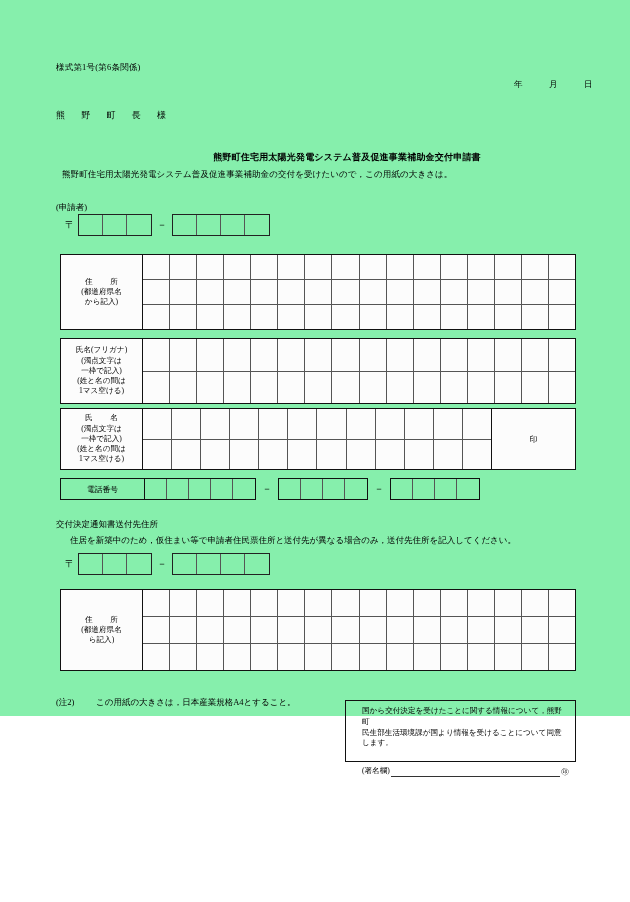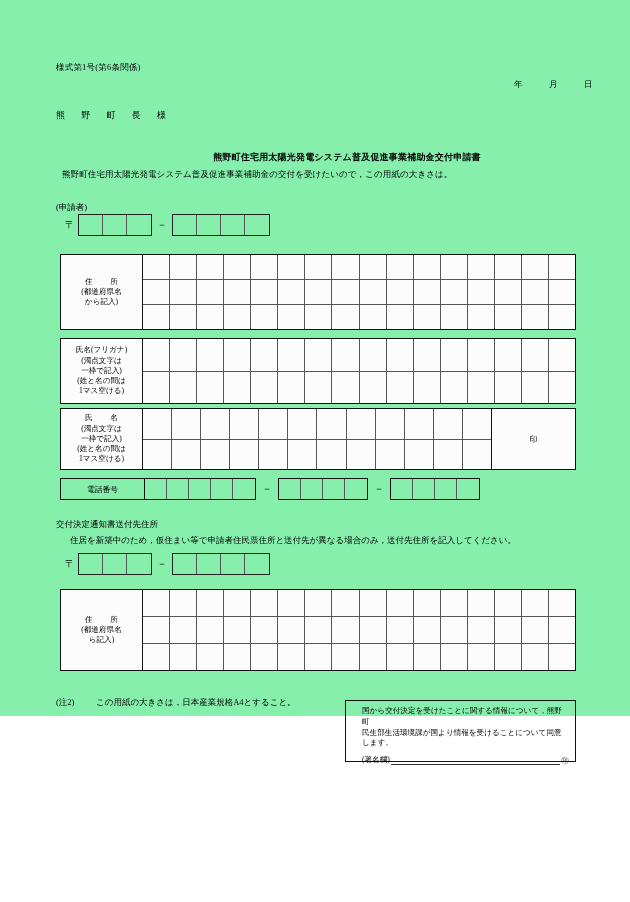--- a/index.html
+++ b/index.html
@@ -124,21 +124,21 @@
     position: absolute;
     left: 345px; top: 700px;
     width: 231px; height: 62px;
     border: 1.2px solid #111;
     box-sizing: border-box;
     padding: 5px 6px 0 16px;
     font-size: 7.6px;
     line-height: 1.42;
   }
   .consent .sig-row {
-    display: flex; align-items: flex-start; margin-top: 6px;
+    display: flex; align-items: center; margin-top: 17px;
   }
   .consent .sig-lbl { white-space: nowrap; }
   .consent .sig-line {
     flex: 1 1 auto;
     border-bottom: 1px solid #333;
     height: 9px;
     margin: 0 1px;
   }
   .consent .sig-seal { white-space: nowrap; font-size: 8px; }
 </style>

